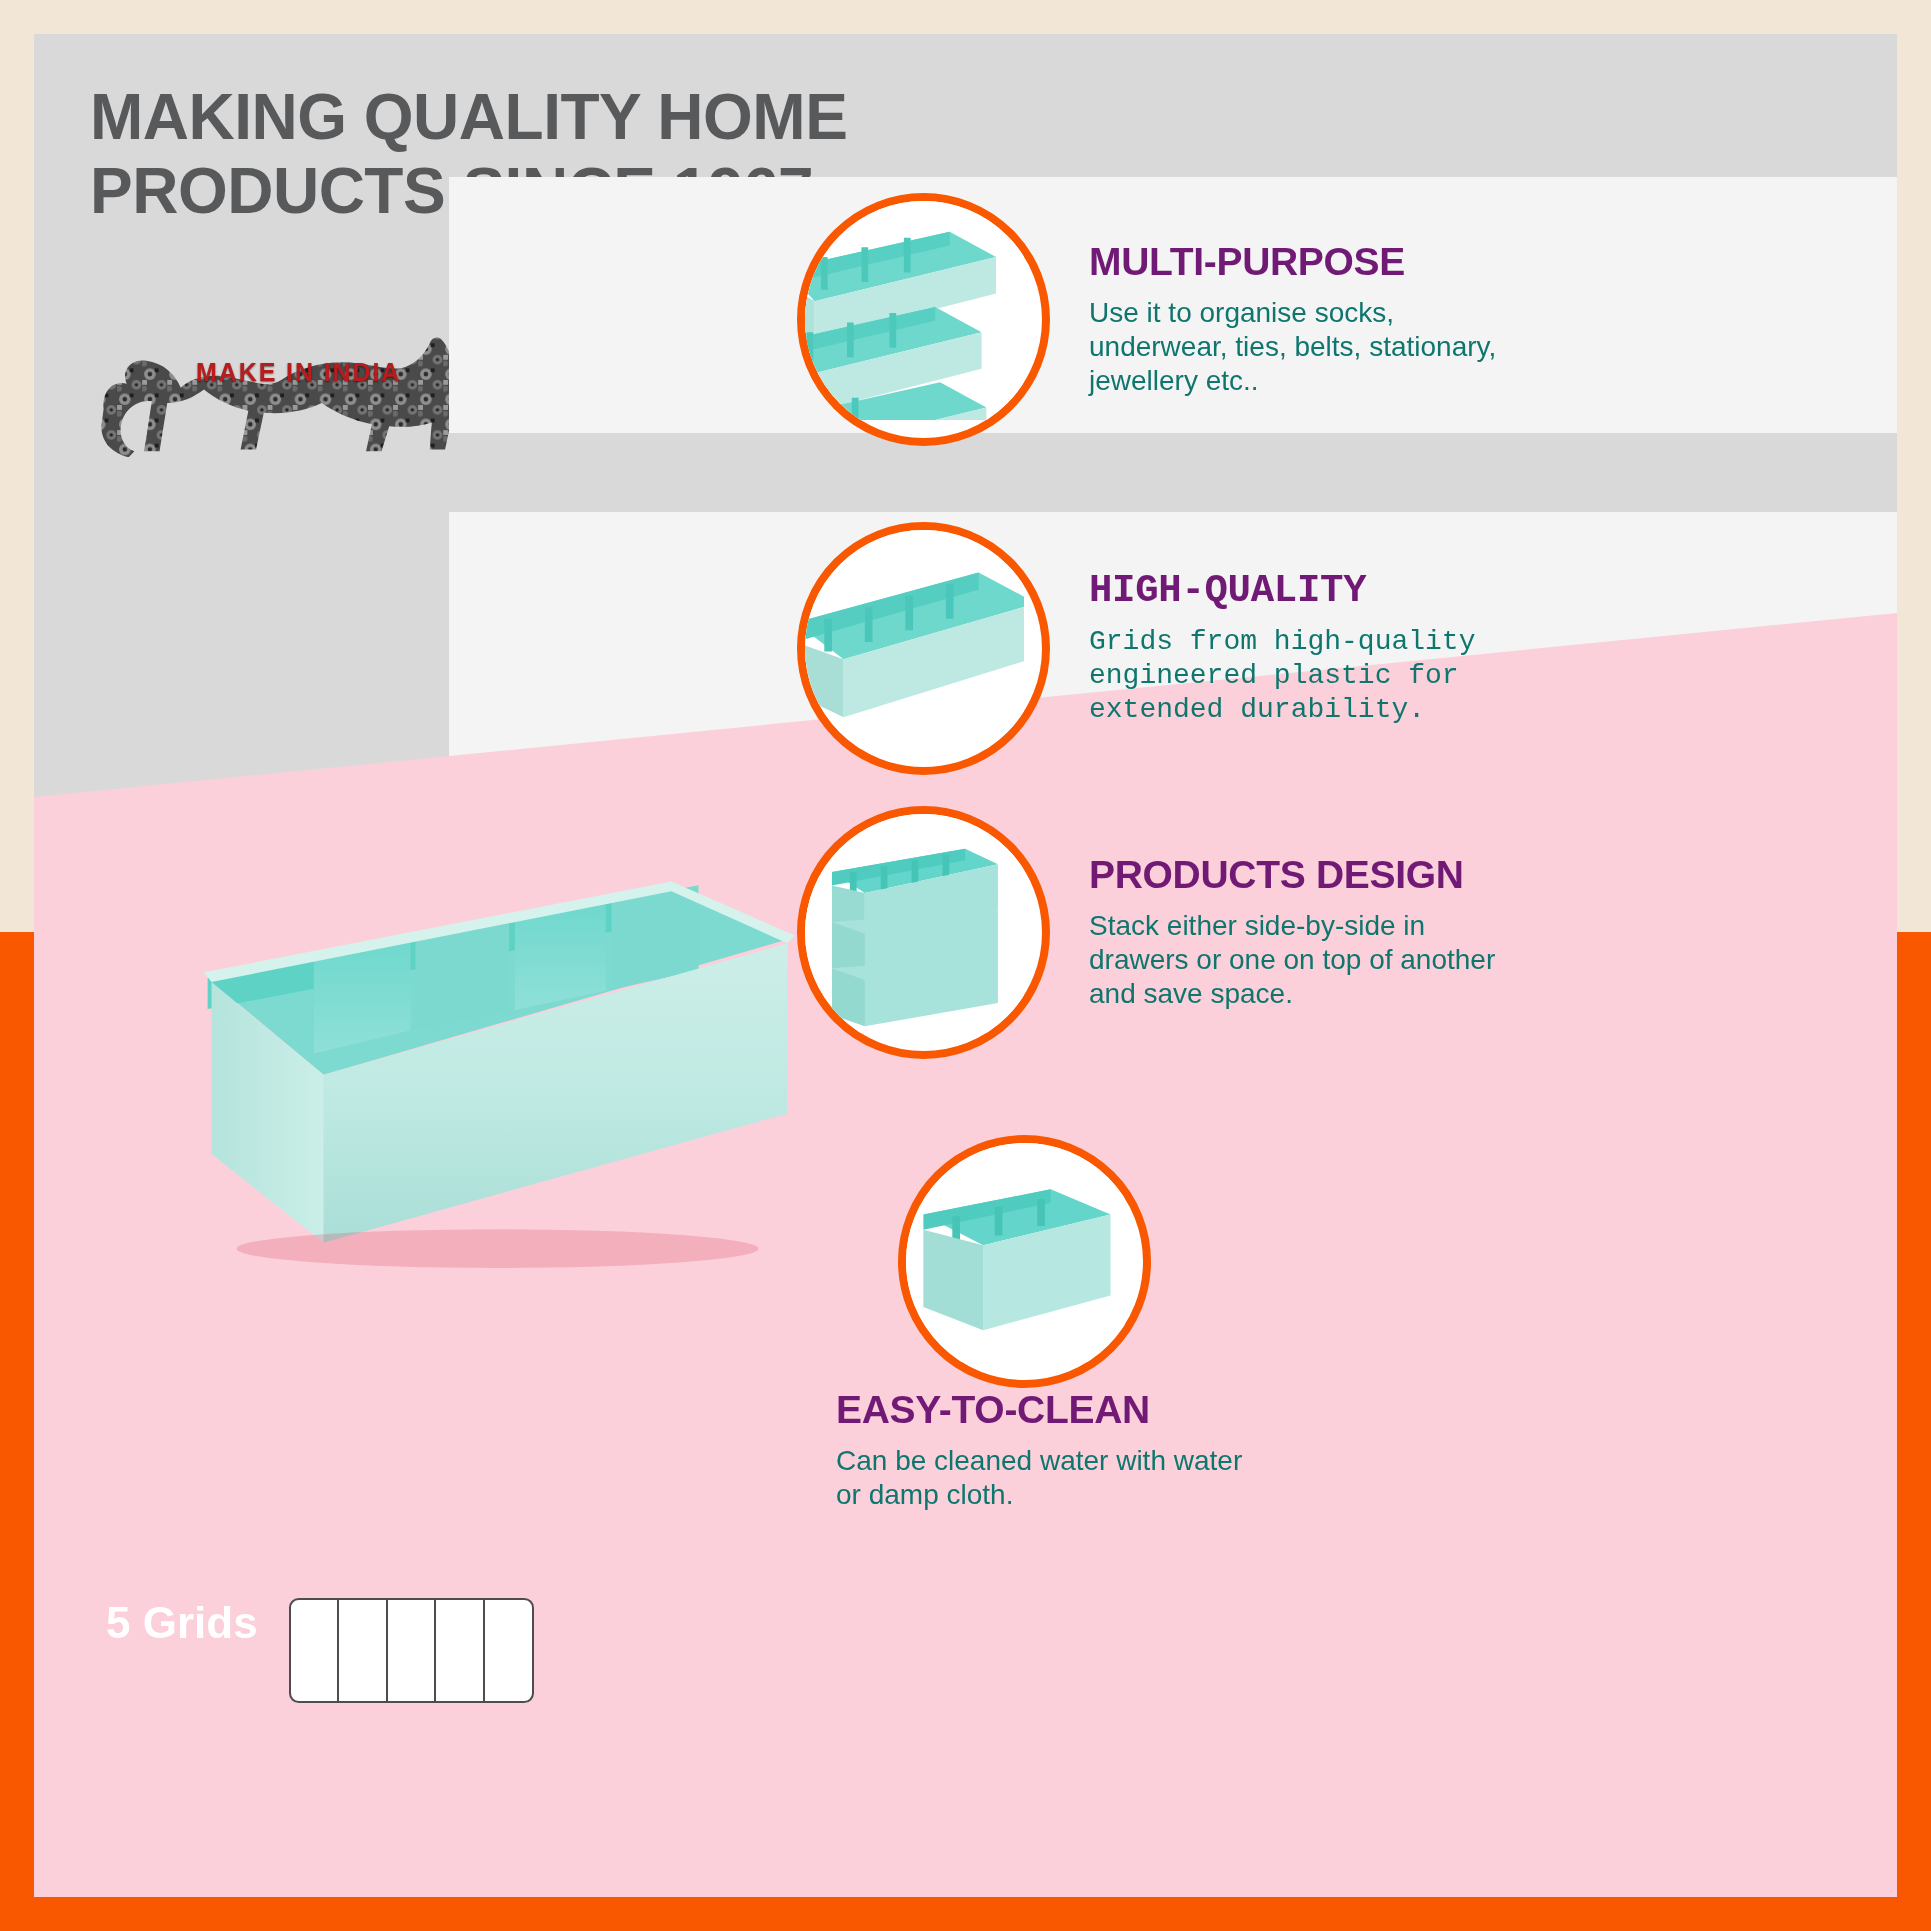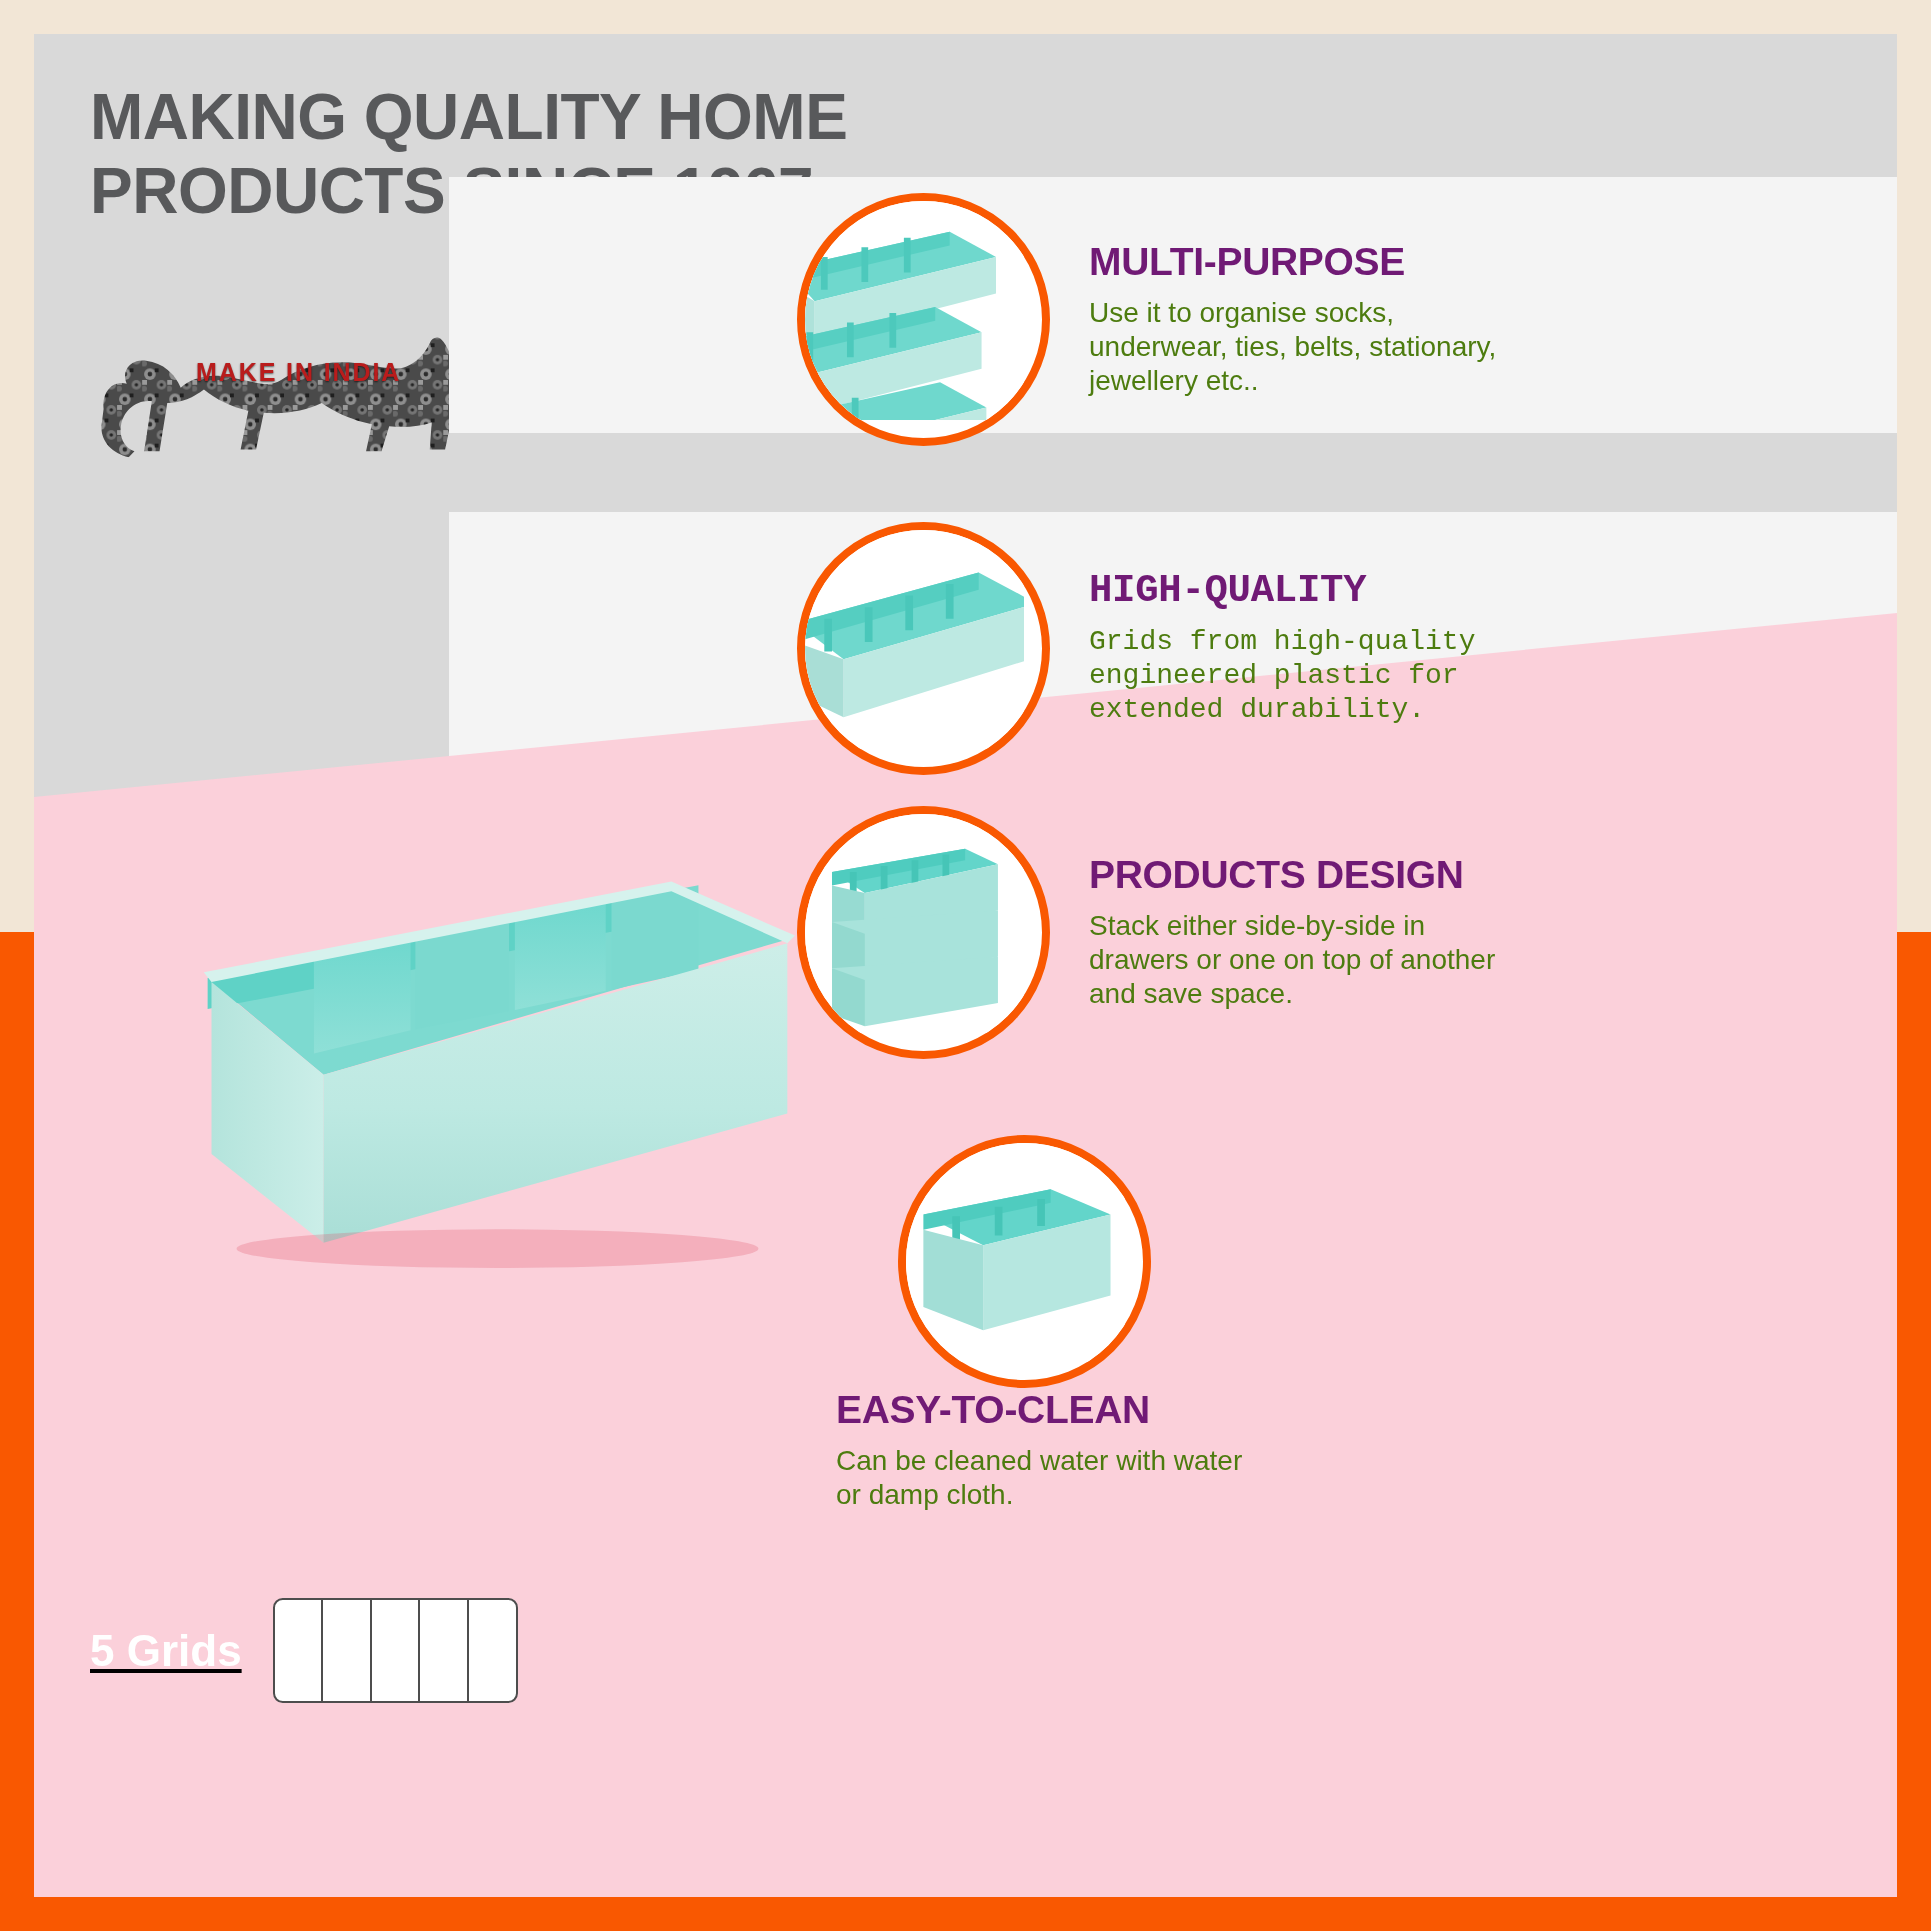--- a/index.html
+++ b/index.html
@@ -74,28 +74,28 @@
     background:#ffffff;
     overflow:hidden;position:relative;flex:none;
   }
   .circle svg{position:absolute;left:0;top:0;width:219px;height:219px;}
 
   .ftext{margin-left:39px;width:415px;}
   .ftitle{
     font-size:39px;font-weight:bold;color:#701a75;
     letter-spacing:-0.3px;margin-bottom:11.6px;white-space:nowrap;
   }
-  .fbody{font-size:28px;line-height:1.22;color:#4d7c0f;}
+  .fbody{font-size:28px;line-height:1.22;color:#0f766e;}
 
   
   .hero{position:absolute;left:135px;top:830px;width:628px;height:406px;}
   .hero svg{display:block;width:628px;height:406px;}
 
   
-  .grids-row{position:absolute;left:56px;top:1564px;display:flex;align-items:center;text-decoration:underline;}
+  .grids-row{position:absolute;left:72px;top:1564px;display:flex;}
   .grids-label{font-size:44px;font-weight:bold;color:#ffffff;margin-right:31px;}
   .grid-icon{
     width:241px;height:101px;background:#ffffff;
     border:2.9px solid #4d4d4d;border-radius:9.7px;
     display:flex;overflow:hidden;
   }
   .grid-cell{flex:1;border-right:2.9px solid #4d4d4d;}
   .grid-cell:last-child{border-right:none;}
 </style>
 </head>

